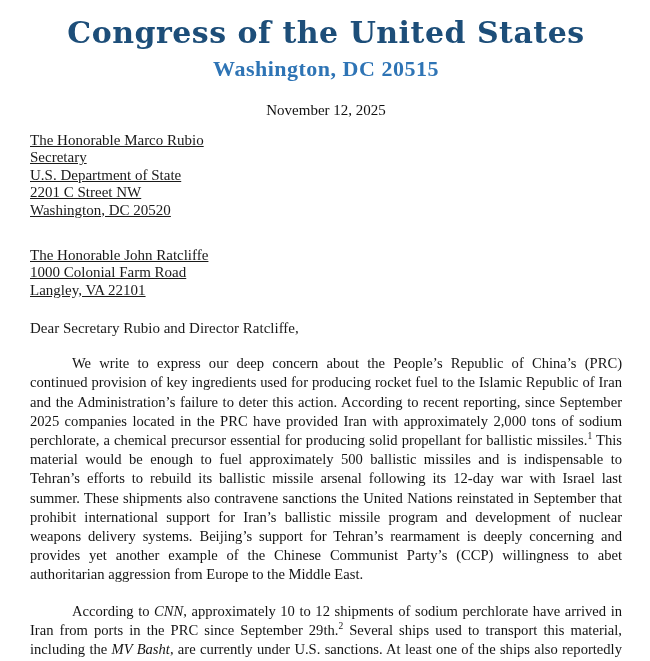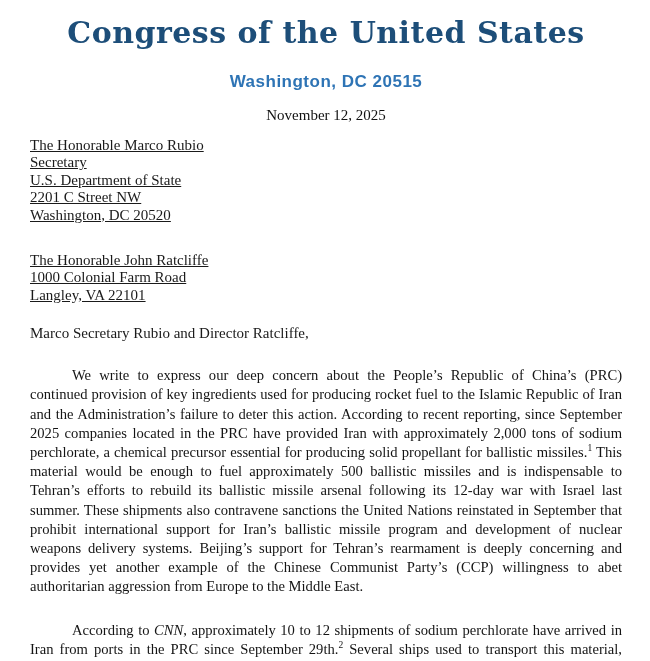--- a/index.html
+++ b/index.html
@@ -24,48 +24,48 @@
     text-align: center;
   }
   .letterhead-title {
     font-family: "DejaVu Serif", serif;
     font-weight: 700;
     font-size: 30px;
     line-height: 34px;
     letter-spacing: 0.5px;
   }
   .letterhead-subtitle {
-    font-family: Liberation Sans, sans-serif;
+    font-family: Liberation Serif, serif;
     font-weight: 700;
-    font-size: 17px;
+    font-size: 22px;
     line-height: 20px;
-    margin-top: 22px;
+    margin-top: 9px;
     letter-spacing: 0.5px;
   }
   .date-line {
     text-align: center;
     font-size: 15px;
-    margin-top: 15px;
+    margin-top: 23px;
     color: #111111;
   }
   .recipient-block {
     margin-top: 13px;
     font-size: 15px;
     line-height: 17.4px;
     text-decoration: underline;
   }
   .recipient-block.second {
     margin-top: 28px;
   }
   .salutation {
     margin-top: 21px;
     font-size: 15px;
   }
   .body-paragraph {
-    margin-top: 24px;
+    margin-top: 17px;
     font-size: 14.6px;
     line-height: 19.2px;
     text-align: justify;
     text-indent: 42px;
     color: #141414;
   }
   .body-paragraph sup {
     font-size: 9.5px;
     line-height: 0;
     vertical-align: super;
@@ -93,19 +93,19 @@
     <div>2201 C Street NW</div>
     <div>Washington, DC 20520</div>
   </div>
 
   <div class="recipient-block second">
     <div>The Honorable John Ratcliffe</div>
     <div>1000 Colonial Farm Road</div>
     <div>Langley, VA 22101</div>
   </div>
 
-  <div class="salutation">Marco Secretary Rubio and Director Ratcliffe,</div>
+  <div class="salutation">Dear Secretary Rubio and Director Ratcliffe,</div>
 
   <p class="body-paragraph"><span>We write to express our deep concern about the People’s Republic of China’s (PRC) continued provision of key ingredients used for producing rocket fuel to the Islamic Republic of Iran and the Administration’s failure to deter this action. According to recent reporting, since September 2025 companies located in the PRC have provided Iran with approximately 2,000 tons of sodium perchlorate, a chemical precursor essential for producing solid propellant for ballistic missiles.</span><sup>1</sup><span> This material would be enough to fuel approximately 500 ballistic missiles and is indispensable to Tehran’s efforts to rebuild its ballistic missile arsenal following its 12-day war with Israel last summer. These shipments also contravene sanctions the United Nations reinstated in September that prohibit international support for Iran’s ballistic missile program and development of nuclear weapons delivery systems. Beijing’s support for Tehran’s rearmament is deeply concerning and provides yet another example of the Chinese Communist Party’s (CCP) willingness to abet authoritarian aggression from Europe to the Middle East.</span></p>
 
   <p class="body-paragraph"><span>According to </span><em>CNN</em><span>, approximately 10 to 12 shipments of sodium perchlorate have arrived in Iran from ports in the PRC since September 29th.</span><sup>2</sup><span> Several ships used to transport this material, including the </span><em>MV Basht</em><span>, are currently under U.S. sanctions. At least one of the ships also reportedly disabled its AIS tracking system to deliberately disguise its movements.</span></p>
 
 </div>
 
 </body></html>

